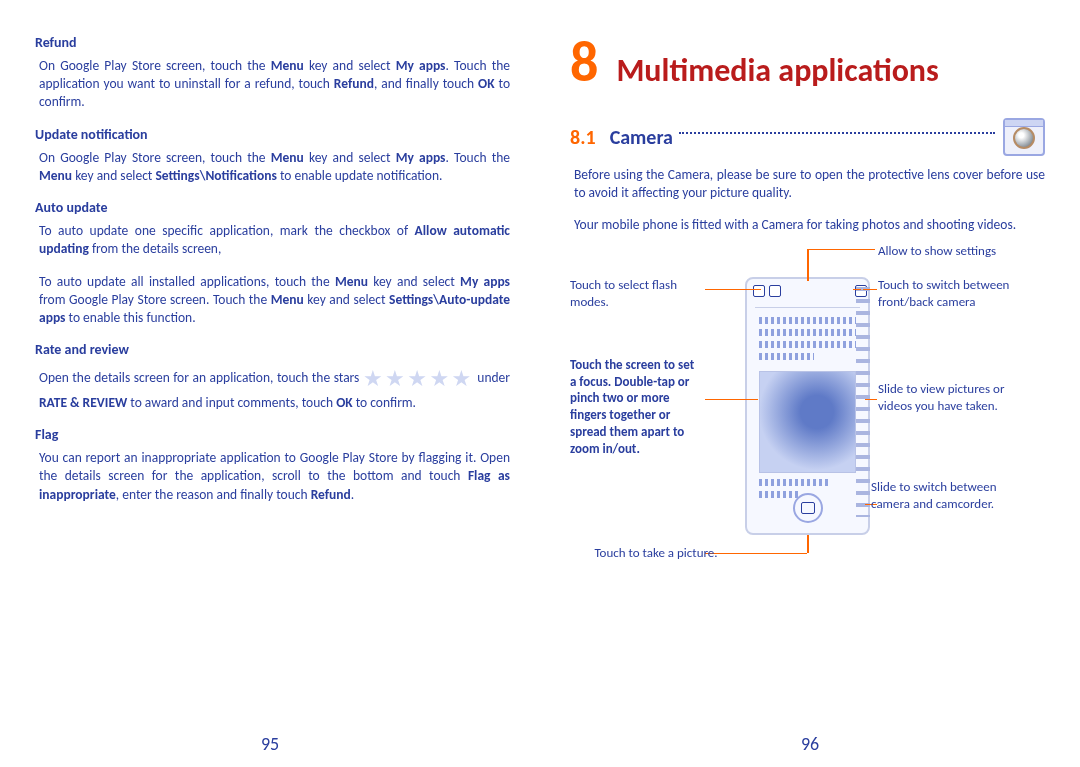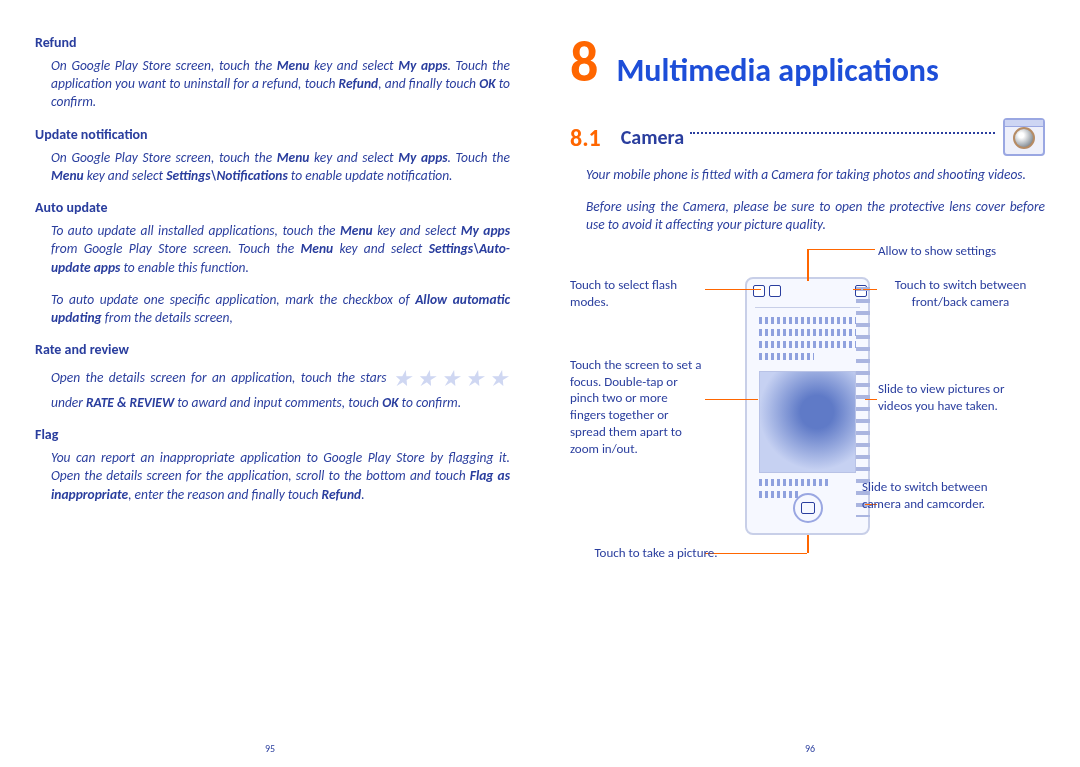--- a/index.html
+++ b/index.html
@@ -25,61 +25,60 @@
     position: relative;
   }
   .page-left { padding-right: 30px; }
   .page-right { padding-left: 30px; }
   .page-num {
     position: absolute;
     bottom: 12px;
     width: 100%;
     left: 0;
     text-align: center;
-    font-size: 10px;
+    font-size: 18px;
     color: #2a3e9e;
   }
   h4.sub {
     font-size: 14px;
     font-weight: bold;
     margin: 4px 0 6px 0;
     color: #2a3e9e;
   }
   p {
     font-size: 13.5px;
     line-height: 1.35;
-    margin: 0 0 14px 16px;
+    margin: 0 0 14px 4px;
     text-align: justify;
-    font-style: italic;
   }
   .bold { font-weight: bold; }
   .chapter-row { display: flex; align-items: baseline; gap: 18px; margin-top: 4px; }
   .chapter-num {
     font-size: 56px;
     font-weight: bold;
     color: #ff6600;
     line-height: 1;
   }
   .chapter-title {
     font-size: 32px;
     font-weight: bold;
-    color: #1d4ed8;
+    color: #b91c1c;
     line-height: 1.05;
   }
   .section-row {
     display: flex;
     align-items: center;
     margin-top: 28px;
     margin-bottom: 10px;
   }
   .section-num {
-    font-size: 24px;
+    font-size: 20px;
     font-weight: bold;
     color: #ff6600;
-    margin-right: 20px;
+    margin-right: 14px;
   }
   .section-title {
     font-size: 20px;
     font-weight: bold;
     color: #2a3e9e;
     margin-right: 6px;
   }
   .leader {
     flex: 1 1 auto;
     border-bottom: 2px dotted #2a3e9e;
@@ -170,22 +169,22 @@
 <div class="spread">
 
   <div class="page page-left">
     <h4 class="sub">Refund</h4>
     <p>On Google Play Store screen, touch the <span class="bold">Menu</span> key and select <span class="bold">My apps</span>. Touch the application you want to uninstall for a refund, touch <span class="bold">Refund</span>, and finally touch <span class="bold">OK</span> to confirm.</p>
 
     <h4 class="sub">Update notification</h4>
     <p>On Google Play Store screen, touch the <span class="bold">Menu</span> key and select <span class="bold">My apps</span>. Touch the <span class="bold">Menu</span> key and select <span class="bold">Settings\Notifications</span> to enable update notification.</p>
 
     <h4 class="sub">Auto update</h4>
+    <p>To auto update one specific application, mark the checkbox of <span class="bold">Allow automatic updating</span> from the details screen,</p>
     <p>To auto update all installed applications, touch the <span class="bold">Menu</span> key and select <span class="bold">My apps</span> from Google Play Store screen. Touch the <span class="bold">Menu</span> key and select <span class="bold">Settings\Auto-update apps</span> to enable this function.</p>
-    <p>To auto update one specific application, mark the checkbox of <span class="bold">Allow automatic updating</span> from the details screen,</p>
 
     <h4 class="sub">Rate and review</h4>
     <p>Open the details screen for an application, touch the stars <span class="stars">★★★★★</span> under <span class="bold">RATE &amp; REVIEW</span> to award  and input comments, touch <span class="bold">OK</span> to confirm.</p>
 
     <h4 class="sub">Flag</h4>
     <p>You can report an inappropriate application to Google Play Store by flagging it. Open the details screen for the application, scroll to the bottom and touch <span class="bold">Flag as inappropriate</span>, enter the reason and finally touch <span class="bold">Refund</span>.</p>
 
     <div class="page-num">95</div>
   </div>
 
@@ -198,22 +197,22 @@
     <div class="section-row">
       <div class="section-num">8.1</div>
       <div class="section-title">Camera</div>
       <div class="leader"></div>
       <div class="cam-icon">
         <div class="bar"></div>
           <div class="lens"></div>
       </div>
     </div>
 
+    <p>Before using the Camera, please be sure to open the protective lens cover before use to avoid it affecting your picture quality.</p>
     <p>Your mobile phone is fitted with a Camera for taking photos and shooting videos.</p>
-    <p>Before using the Camera, please be sure to open the protective lens cover before use to avoid it affecting your picture quality.</p>
 
     <div class="diagram">
 
       <div class="phone">
         <div class="top-icons">
           <div class="t-ic"></div>
           <div class="t-ic"></div>
           <div class="t-ic" style="margin-left:70px"></div>
         </div>
         <div class="swline"></div>
@@ -239,22 +238,22 @@
       <div class="dash" style="left:283px; top:40px;"></div>
       <div class="conn" style="left:135px; top:150px; width:45px;"></div>
       <div class="dash" style="left:180px; top:150px;"></div>
       <div class="conn" style="left:295px; top:150px; width:12px;"></div>
       <div class="conn" style="left:295px; top:255px; width:12px;"></div>
       <div class="connv" style="left:237px; top:286px; height:18px;"></div>
       <div class="conn" style="left:135px; top:304px; width:102px;"></div>
 
       <div class="lbl right" style="left:308px; top:-6px;">Allow to show settings</div>
       <div class="lbl left" style="left:0; top:28px; width:132px;">Touch to select flash modes.</div>
-      <div class="lbl right" style="left:308px; top:28px; width:165px;text-align:center;">Touch to switch between front/back camera</div>
-      <div class="lbl left" style="left:0; top:108px; width:132px;">Touch the screen to set a focus. Double-tap or pinch two or more fingers together or spread them apart to zoom in/out.</div>
+      <div class="lbl right" style="left:308px; top:28px; width:165px;">Touch to switch between front/back camera</div>
+      <div class="lbl left" style="left:0; top:108px; width:132px;font-weight:bold;">Touch the screen to set a focus. Double-tap or pinch two or more fingers together or spread them apart to zoom in/out.</div>
       <div class="lbl right" style="left:308px; top:132px; width:160px;">Slide to view pictures or videos you have taken.</div>
-      <div class="lbl right" style="left:292px; top:230px; width:160px;">Slide to switch between camera and camcorder.</div>
+      <div class="lbl right" style="left:301px; top:230px; width:160px;">Slide to switch between camera and camcorder.</div>
       <div class="lbl left" style="left:0; top:296px; width:160px; text-align:center; padding-left:6px;">Touch to take a picture.</div>
     </div>
 
     <div class="page-num">96</div>
   </div>
 </div>
 
 </body></html>

